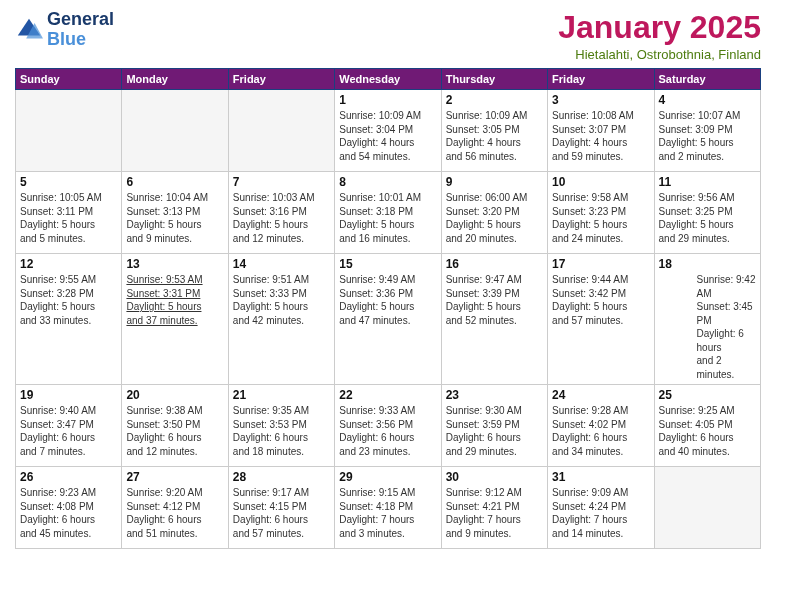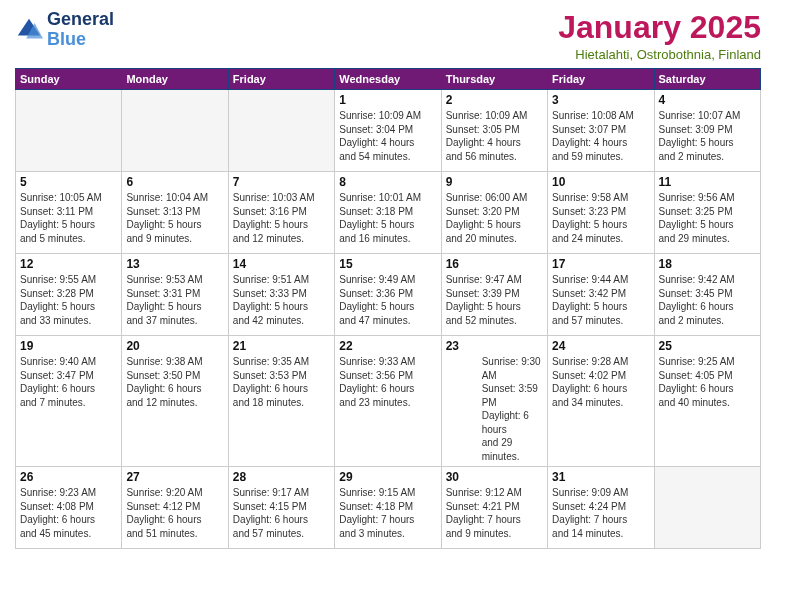--- a/index.html
+++ b/index.html
@@ -210,21 +210,21 @@
         <tr>
           <td>
             <span class="day-num">12</span>
             <div class="cell-text" style="white-space: pre-line;">Sunrise: 9:55 AM
 Sunset: 3:28 PM
 Daylight: 5 hours
 and 33 minutes.</div>
           </td>
           <td>
             <span class="day-num">13</span>
-            <div class="cell-text" style="white-space: pre-line;">Sunrise: 9:53 AM
+            <div class="cell-text" style="white-space: pre-line; text-decoration: underline;">Sunrise: 9:53 AM
 Sunset: 3:31 PM
 Daylight: 5 hours
 and 37 minutes.</div>
           </td>
           <td>
             <span class="day-num">14</span>
             <div class="cell-text" style="white-space: pre-line;">Sunrise: 9:51 AM
 Sunset: 3:33 PM
 Daylight: 5 hours
 and 42 minutes.</div>
@@ -245,21 +245,21 @@
           </td>
           <td>
             <span class="day-num">17</span>
             <div class="cell-text" style="white-space: pre-line;">Sunrise: 9:44 AM
 Sunset: 3:42 PM
 Daylight: 5 hours
 and 57 minutes.</div>
           </td>
           <td>
             <span class="day-num">18</span>
-            <div class="cell-text" style="white-space: pre-line;">Sunrise: 9:42 AM
+            <div class="cell-text" style="white-space: pre-line; margin-left: 38px;">Sunrise: 9:42 AM
 Sunset: 3:45 PM
 Daylight: 6 hours
 and 2 minutes.</div>
           </td>
         </tr>
         <tr>
           <td>
             <span class="day-num">19</span>
             <div class="cell-text" style="white-space: pre-line;">Sunrise: 9:40 AM
 Sunset: 3:47 PM
@@ -282,21 +282,21 @@
           </td>
           <td>
             <span class="day-num">22</span>
             <div class="cell-text" style="white-space: pre-line;">Sunrise: 9:33 AM
 Sunset: 3:56 PM
 Daylight: 6 hours
 and 23 minutes.</div>
           </td>
           <td>
             <span class="day-num">23</span>
-            <div class="cell-text" style="white-space: pre-line; margin-left: 36px;">Sunrise: 9:30 AM
+            <div class="cell-text" style="white-space: pre-line;">Sunrise: 9:30 AM
 Sunset: 3:59 PM
 Daylight: 6 hours
 and 29 minutes.</div>
           </td>
           <td>
             <span class="day-num">24</span>
             <div class="cell-text" style="white-space: pre-line;">Sunrise: 9:28 AM
 Sunset: 4:02 PM
 Daylight: 6 hours
 and 34 minutes.</div>

